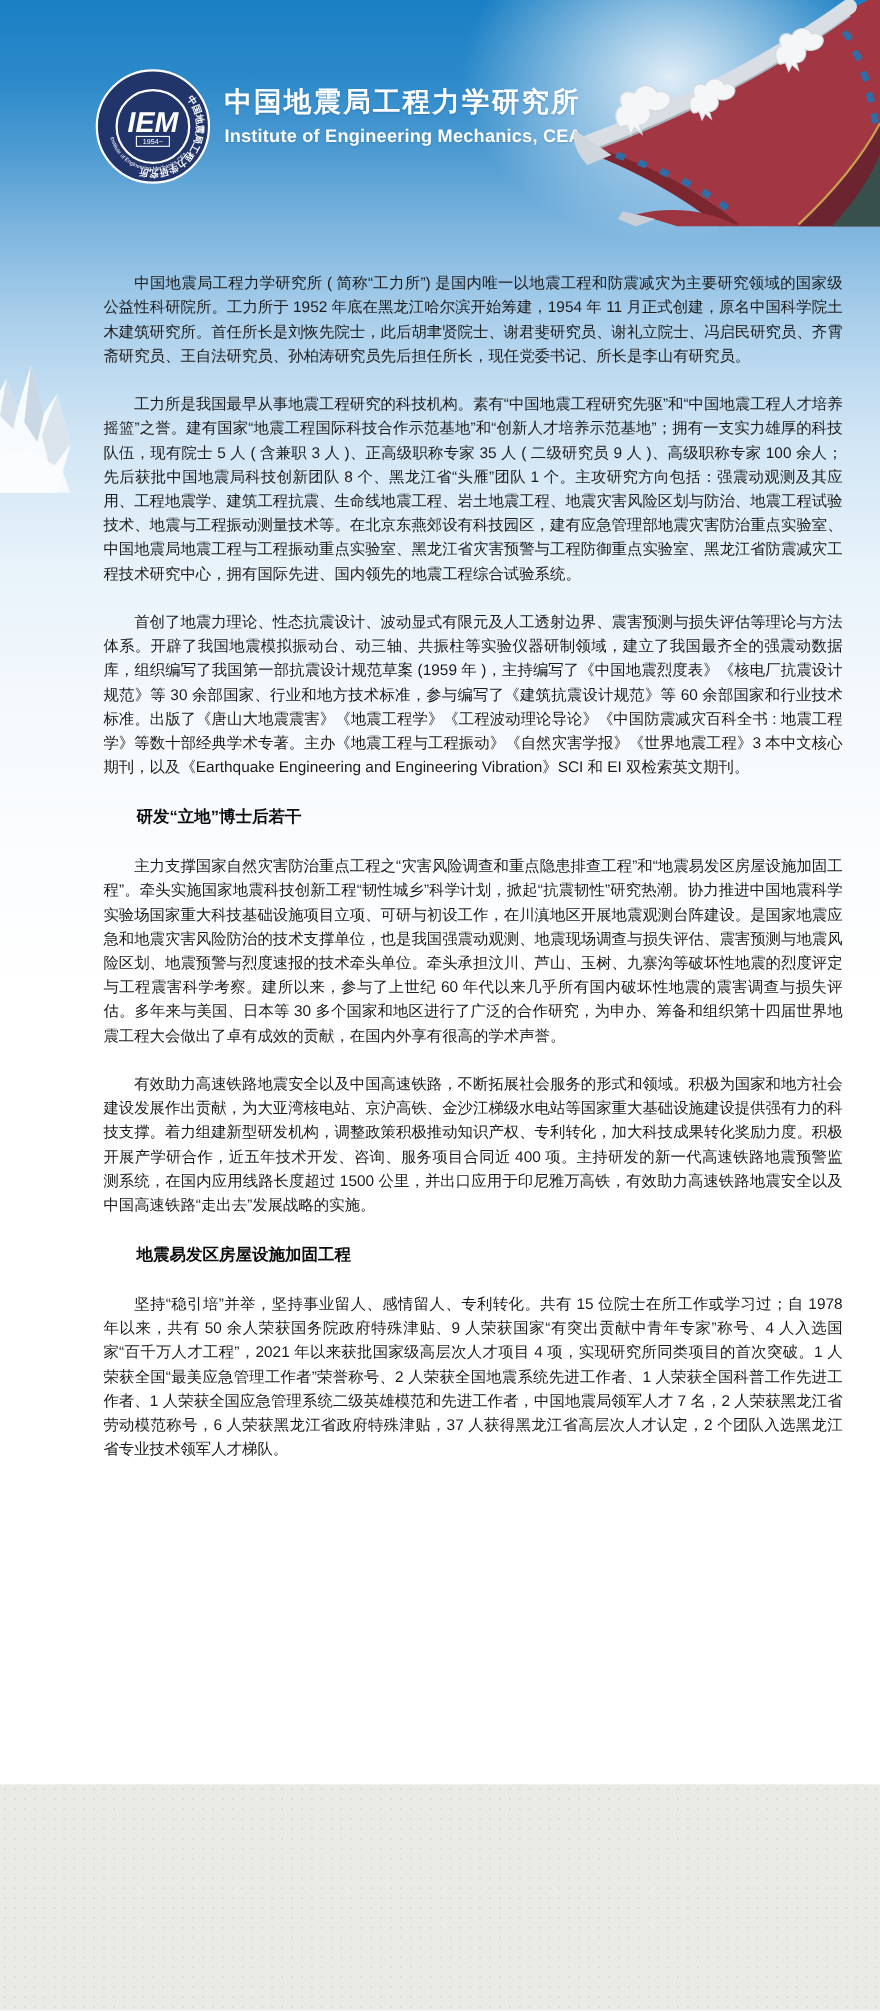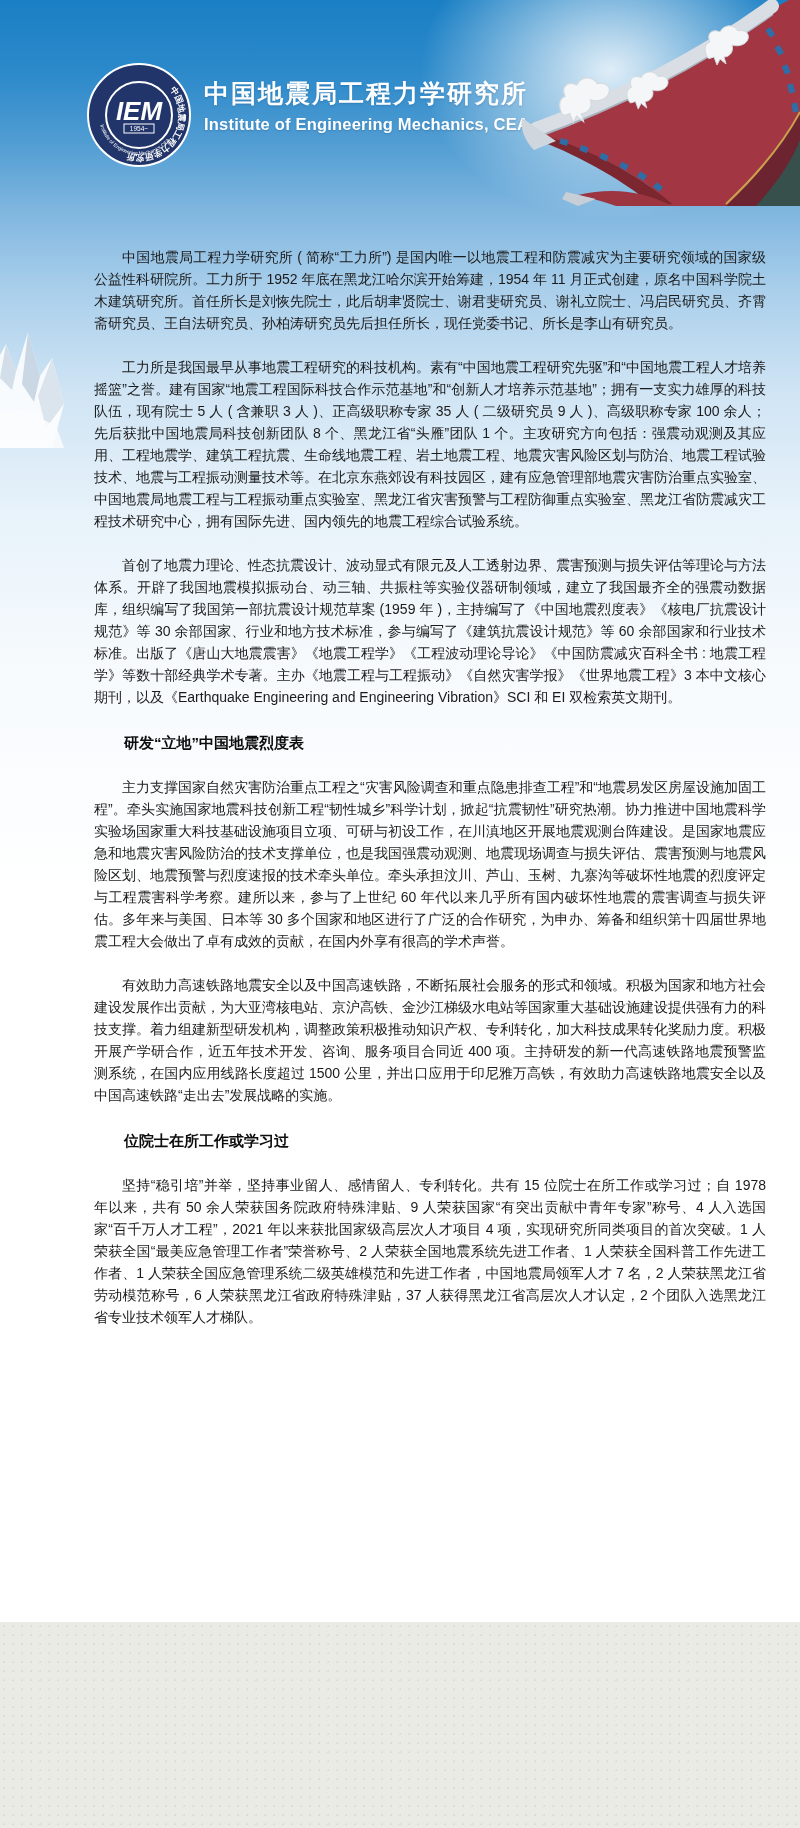--- a/index.html
+++ b/index.html
@@ -144,22 +144,22 @@
           <path d="M6,32 C2,26 2,18 8,16 C4,8 10,2 18,6 C22,-2 32,-2 36,5 C42,3 48,7 46,13 C44,19 36,21 30,19 C32,25 28,31 22,31 L24,38 L18,33 L15,39 L12,31 C9,32 7,33 6,32 Z"></path>
         </g>
       </g>
     </svg>
   </div>
 
   <div class="article" id="article">
       <p>中国地震局工程力学研究所 ( 简称“工力所”) 是国内唯一以地震工程和防震减灾为主要研究领域的国家级公益性科研院所。工力所于 1952 年底在黑龙江哈尔滨开始筹建，1954 年 11 月正式创建，原名中国科学院土木建筑研究所。首任所长是刘恢先院士，此后胡聿贤院士、谢君斐研究员、谢礼立院士、冯启民研究员、齐霄斋研究员、王自法研究员、孙柏涛研究员先后担任所长，现任党委书记、所长是李山有研究员。</p>
       <p><strong>工力所是我国最早从事地震工程研究的科技机构。</strong>素有“中国地震工程研究先驱”和“中国地震工程人才培养摇篮”之誉。建有国家“地震工程国际科技合作示范基地”和“创新人才培养示范基地”；拥有一支实力雄厚的科技队伍，现有院士 5 人 ( 含兼职 3 人 )、正高级职称专家 35 人 ( 二级研究员 9 人 )、高级职称专家 100 余人；先后获批中国地震局科技创新团队 8 个、黑龙江省“头雁”团队 1 个。主攻研究方向包括：强震动观测及其应用、工程地震学、建筑工程抗震、生命线地震工程、岩土地震工程、地震灾害风险区划与防治、地震工程试验技术、地震与工程振动测量技术等。在北京东燕郊设有科技园区，建有应急管理部地震灾害防治重点实验室、中国地震局地震工程与工程振动重点实验室、黑龙江省灾害预警与工程防御重点实验室、黑龙江省防震减灾工程技术研究中心，拥有国际先进、国内领先的地震工程综合试验系统。</p>
       <p>首创了地震力理论、性态抗震设计、波动显式有限元及人工透射边界、震害预测与损失评估等理论与方法体系。开辟了我国地震模拟振动台、动三轴、共振柱等实验仪器研制领域，建立了我国最齐全的强震动数据库，组织编写了我国第一部抗震设计规范草案 (1959 年 )，主持编写了《中国地震烈度表》《核电厂抗震设计规范》等 30 余部国家、行业和地方技术标准，参与编写了《建筑抗震设计规范》等 60 余部国家和行业技术标准。出版了《唐山大地震震害》《地震工程学》《工程波动理论导论》《中国防震减灾百科全书 : 地震工程学》等数十部经典学术专著。主办《地震工程与工程振动》《自然灾害学报》《世界地震工程》3 本中文核心期刊，以及《Earthquake Engineering and Engineering Vibration》SCI 和 EI 双检索英文期刊。</p>
-      <h2>研发“立地”中国地震烈度表</h2>
+      <h2>研发“立地”博士后若干</h2>
       <p><strong>主力支撑国家自然灾害防治重点工程之“灾害风险调查和重点隐患排查工程”和“地震易发区房屋设施加固工程”。</strong>牵头实施国家地震科技创新工程“韧性城乡”科学计划，掀起“抗震韧性”研究热潮。协力推进中国地震科学实验场国家重大科技基础设施项目立项、可研与初设工作，在川滇地区开展地震观测台阵建设。是国家地震应急和地震灾害风险防治的技术支撑单位，也是我国强震动观测、地震现场调查与损失评估、震害预测与地震风险区划、地震预警与烈度速报的技术牵头单位。牵头承担汶川、芦山、玉树、九寨沟等破坏性地震的烈度评定与工程震害科学考察。建所以来，参与了上世纪 60 年代以来几乎所有国内破坏性地震的震害调查与损失评估。多年来与美国、日本等 30 多个国家和地区进行了广泛的合作研究，为申办、筹备和组织第十四届世界地震工程大会做出了卓有成效的贡献，在国内外享有很高的学术声誉。</p>
       <p><strong>有效助力高速铁路地震安全以及中国高速铁路，不断拓展社会服务的形式和领域。</strong>积极为国家和地方社会建设发展作出贡献，为大亚湾核电站、京沪高铁、金沙江梯级水电站等国家重大基础设施建设提供强有力的科技支撑。着力组建新型研发机构，调整政策积极推动知识产权、专利转化，加大科技成果转化奖励力度。积极开展产学研合作，近五年技术开发、咨询、服务项目合同近 400 项。主持研发的新一代高速铁路地震预警监测系统，在国内应用线路长度超过 1500 公里，并出口应用于印尼雅万高铁，有效助力高速铁路地震安全以及中国高速铁路“走出去”发展战略的实施。</p>
-      <h2>位院士在所工作或学习过</h2>
+      <h2>地震易发区房屋设施加固工程</h2>
       <p><strong>坚持“稳引培”并举，坚持事业留人、感情留人、专利转化。</strong>共有 15 位院士在所工作或学习过；自 1978 年以来，共有 50 余人荣获国务院政府特殊津贴、9 人荣获国家“有突出贡献中青年专家”称号、4 人入选国家“百千万人才工程”，2021 年以来获批国家级高层次人才项目 4 项，实现研究所同类项目的首次突破。1 人荣获全国“最美应急管理工作者”荣誉称号、2 人荣获全国地震系统先进工作者、1 人荣获全国科普工作先进工作者、1 人荣获全国应急管理系统二级英雄模范和先进工作者，中国地震局领军人才 7 名，2 人荣获黑龙江省劳动模范称号，6 人荣获黑龙江省政府特殊津贴，37 人获得黑龙江省高层次人才认定，2 个团队入选黑龙江省专业技术领军人才梯队。</p>
     </div>
 
   <div class="footer-strip"></div>
 
 </div>
 
 </body></html>

